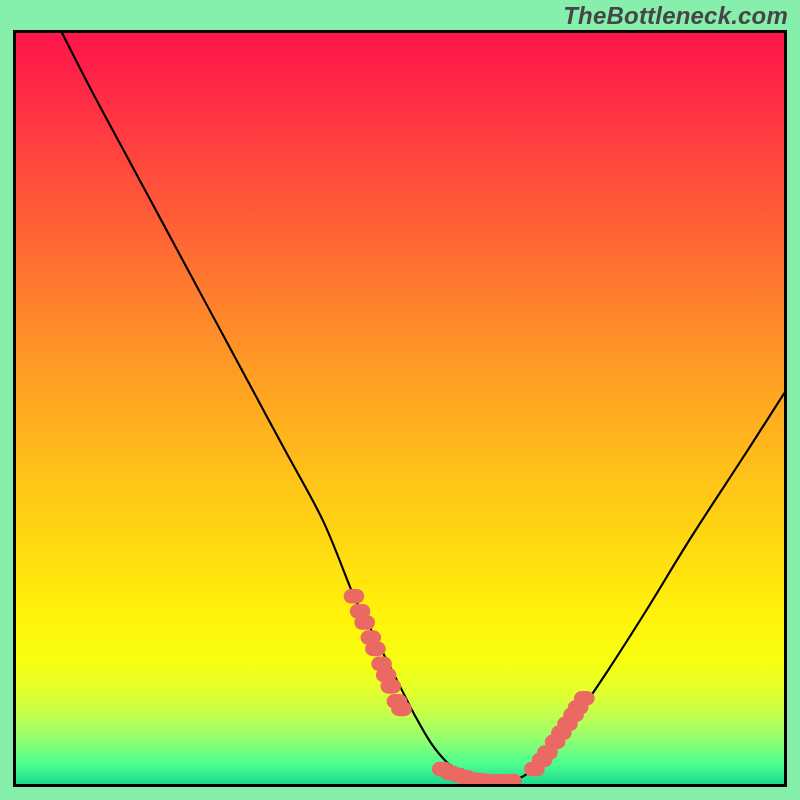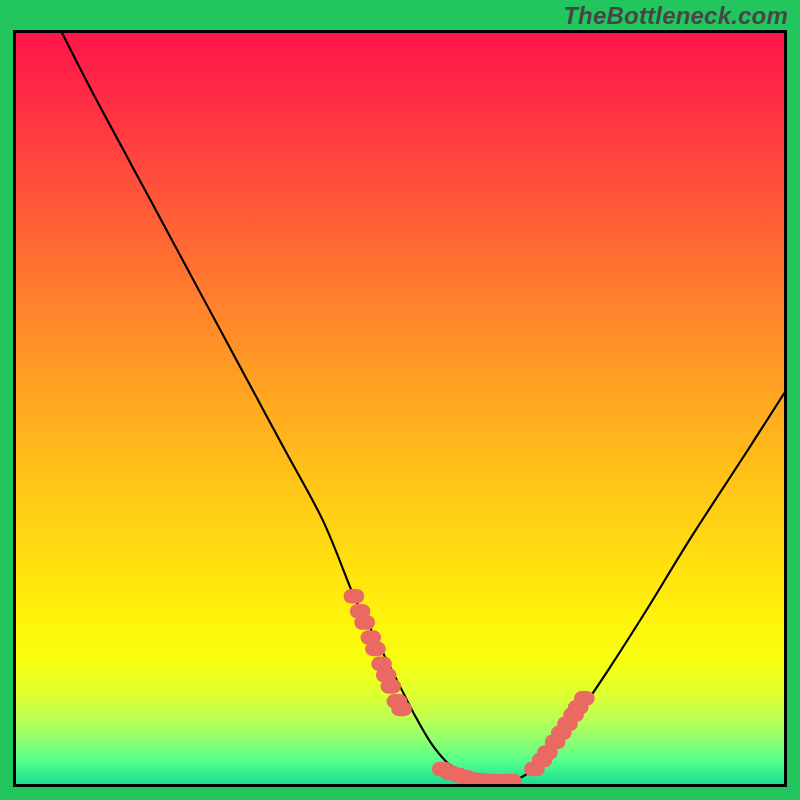--- a/index.html
+++ b/index.html
@@ -1,21 +1,21 @@
 <!DOCTYPE html>
 <html><head>
 <meta charset="utf-8">
 <style>
   * { margin: 0; padding: 0; box-sizing: border-box; }
   body { background: #fff; }
   .container {
     width: 800px;
     height: 800px;
     position: relative;
-    background: #22c55e;
+    background: #86efac;
   }
   .watermark {
     position: absolute;
     top: 2px;
     right: 12px;
     color: #464646;
     font-family: Arial, Helvetica, sans-serif;
     font-size: 24px;
     font-weight: 600;
     font-style: italic;

